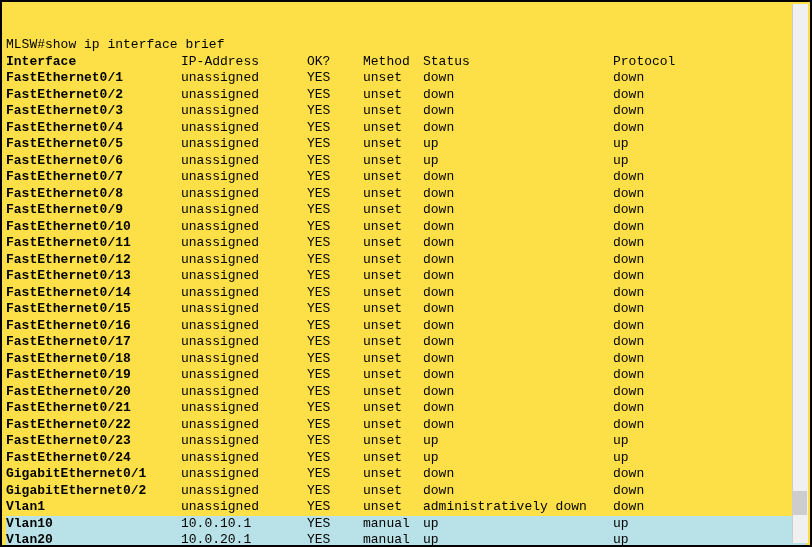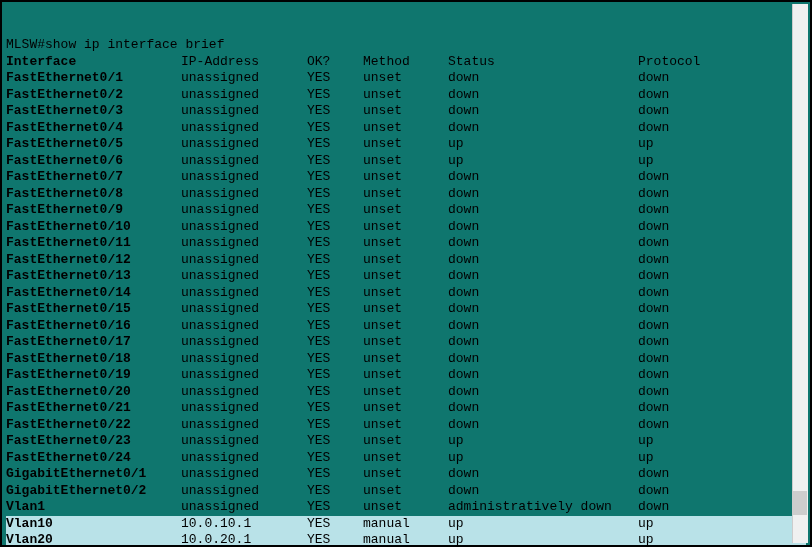--- a/index.html
+++ b/index.html
@@ -11,21 +11,21 @@
       width: 812px;
       height: 547px;
       overflow: hidden;
       position: relative;
     }
     .terminal-frame {
       border: 2px solid #000;
       width: 812px;
       height: 547px;
       position: relative;
-      background: #0f766e;
+      background: #fde047;
       overflow: hidden;
     }
     .terminal-content {
       padding: 2px 4px;
       line-height: 16.5px;
       white-space: pre;
       overflow-y: auto;
       height: 100%;
     }
     .line { display: block; height: 16.5px; }
@@ -44,21 +44,21 @@
       top: 487px;
       right: 1px;
       width: 14px;
       height: 24px;
       background: #cdcdcd;
     }
     .col-if { display:inline-block; width: 175px; font-weight: bold; }
     .col-ip { display:inline-block; width: 126px; }
     .col-ok { display:inline-block; width: 35px; }
     .col-method { display:inline-block; width: 60px; margin-left: 21px; }
-    .col-status { display:inline-block; width: 190px; margin-left: 25px; }
+    .col-status { display:inline-block; width: 190px; }
     .col-proto { display:inline-block; }
   </style>
 </head>
 <body>
 
 <div class="terminal-frame">
   <div class="terminal-content">
     <span class="line"><span>MLSW#</span><span>show ip interface brief</span></span><span class="line"><span class="col-if">Interface</span><span class="col-ip">IP-Address</span><span class="col-ok">OK?</span><span class="col-method">Method</span><span class="col-status">Status</span><span class="col-proto">Protocol</span></span><div id="rows-container"><span class="line"><span class="col-if">FastEthernet0/1</span><span class="col-ip">unassigned</span><span class="col-ok">YES</span><span class="col-method">unset</span><span class="col-status">down</span><span class="col-proto">down</span></span><span class="line"><span class="col-if">FastEthernet0/2</span><span class="col-ip">unassigned</span><span class="col-ok">YES</span><span class="col-method">unset</span><span class="col-status">down</span><span class="col-proto">down</span></span><span class="line"><span class="col-if">FastEthernet0/3</span><span class="col-ip">unassigned</span><span class="col-ok">YES</span><span class="col-method">unset</span><span class="col-status">down</span><span class="col-proto">down</span></span><span class="line"><span class="col-if">FastEthernet0/4</span><span class="col-ip">unassigned</span><span class="col-ok">YES</span><span class="col-method">unset</span><span class="col-status">down</span><span class="col-proto">down</span></span><span class="line"><span class="col-if">FastEthernet0/5</span><span class="col-ip">unassigned</span><span class="col-ok">YES</span><span class="col-method">unset</span><span class="col-status">up</span><span class="col-proto">up</span></span><span class="line"><span class="col-if">FastEthernet0/6</span><span class="col-ip">unassigned</span><span class="col-ok">YES</span><span class="col-method">unset</span><span class="col-status">up</span><span class="col-proto">up</span></span><span class="line"><span class="col-if">FastEthernet0/7</span><span class="col-ip">unassigned</span><span class="col-ok">YES</span><span class="col-method">unset</span><span class="col-status">down</span><span class="col-proto">down</span></span><span class="line"><span class="col-if">FastEthernet0/8</span><span class="col-ip">unassigned</span><span class="col-ok">YES</span><span class="col-method">unset</span><span class="col-status">down</span><span class="col-proto">down</span></span><span class="line"><span class="col-if">FastEthernet0/9</span><span class="col-ip">unassigned</span><span class="col-ok">YES</span><span class="col-method">unset</span><span class="col-status">down</span><span class="col-proto">down</span></span><span class="line"><span class="col-if">FastEthernet0/10</span><span class="col-ip">unassigned</span><span class="col-ok">YES</span><span class="col-method">unset</span><span class="col-status">down</span><span class="col-proto">down</span></span><span class="line"><span class="col-if">FastEthernet0/11</span><span class="col-ip">unassigned</span><span class="col-ok">YES</span><span class="col-method">unset</span><span class="col-status">down</span><span class="col-proto">down</span></span><span class="line"><span class="col-if">FastEthernet0/12</span><span class="col-ip">unassigned</span><span class="col-ok">YES</span><span class="col-method">unset</span><span class="col-status">down</span><span class="col-proto">down</span></span><span class="line"><span class="col-if">FastEthernet0/13</span><span class="col-ip">unassigned</span><span class="col-ok">YES</span><span class="col-method">unset</span><span class="col-status">down</span><span class="col-proto">down</span></span><span class="line"><span class="col-if">FastEthernet0/14</span><span class="col-ip">unassigned</span><span class="col-ok">YES</span><span class="col-method">unset</span><span class="col-status">down</span><span class="col-proto">down</span></span><span class="line"><span class="col-if">FastEthernet0/15</span><span class="col-ip">unassigned</span><span class="col-ok">YES</span><span class="col-method">unset</span><span class="col-status">down</span><span class="col-proto">down</span></span><span class="line"><span class="col-if">FastEthernet0/16</span><span class="col-ip">unassigned</span><span class="col-ok">YES</span><span class="col-method">unset</span><span class="col-status">down</span><span class="col-proto">down</span></span><span class="line"><span class="col-if">FastEthernet0/17</span><span class="col-ip">unassigned</span><span class="col-ok">YES</span><span class="col-method">unset</span><span class="col-status">down</span><span class="col-proto">down</span></span><span class="line"><span class="col-if">FastEthernet0/18</span><span class="col-ip">unassigned</span><span class="col-ok">YES</span><span class="col-method">unset</span><span class="col-status">down</span><span class="col-proto">down</span></span><span class="line"><span class="col-if">FastEthernet0/19</span><span class="col-ip">unassigned</span><span class="col-ok">YES</span><span class="col-method">unset</span><span class="col-status">down</span><span class="col-proto">down</span></span><span class="line"><span class="col-if">FastEthernet0/20</span><span class="col-ip">unassigned</span><span class="col-ok">YES</span><span class="col-method">unset</span><span class="col-status">down</span><span class="col-proto">down</span></span><span class="line"><span class="col-if">FastEthernet0/21</span><span class="col-ip">unassigned</span><span class="col-ok">YES</span><span class="col-method">unset</span><span class="col-status">down</span><span class="col-proto">down</span></span><span class="line"><span class="col-if">FastEthernet0/22</span><span class="col-ip">unassigned</span><span class="col-ok">YES</span><span class="col-method">unset</span><span class="col-status">down</span><span class="col-proto">down</span></span><span class="line"><span class="col-if">FastEthernet0/23</span><span class="col-ip">unassigned</span><span class="col-ok">YES</span><span class="col-method">unset</span><span class="col-status">up</span><span class="col-proto">up</span></span><span class="line"><span class="col-if">FastEthernet0/24</span><span class="col-ip">unassigned</span><span class="col-ok">YES</span><span class="col-method">unset</span><span class="col-status">up</span><span class="col-proto">up</span></span><span class="line"><span class="col-if">GigabitEthernet0/1</span><span class="col-ip">unassigned</span><span class="col-ok">YES</span><span class="col-method">unset</span><span class="col-status">down</span><span class="col-proto">down</span></span><span class="line"><span class="col-if">GigabitEthernet0/2</span><span class="col-ip">unassigned</span><span class="col-ok">YES</span><span class="col-method">unset</span><span class="col-status">down</span><span class="col-proto">down</span></span><span class="line"><span class="col-if">Vlan1</span><span class="col-ip">unassigned</span><span class="col-ok">YES</span><span class="col-method">unset</span><span class="col-status">administratively down</span><span class="col-proto">down</span></span><span class="line highlight"><span class="col-if">Vlan10</span><span class="col-ip">10.0.10.1</span><span class="col-ok">YES</span><span class="col-method">manual</span><span class="col-status">up</span><span class="col-proto">up</span></span><span class="line highlight"><span class="col-if">Vlan20</span><span class="col-ip">10.0.20.1</span><span class="col-ok">YES</span><span class="col-method">manual</span><span class="col-status">up</span><span class="col-proto">up</span></span></div>
   </div>
   <div class="scrollbar">

